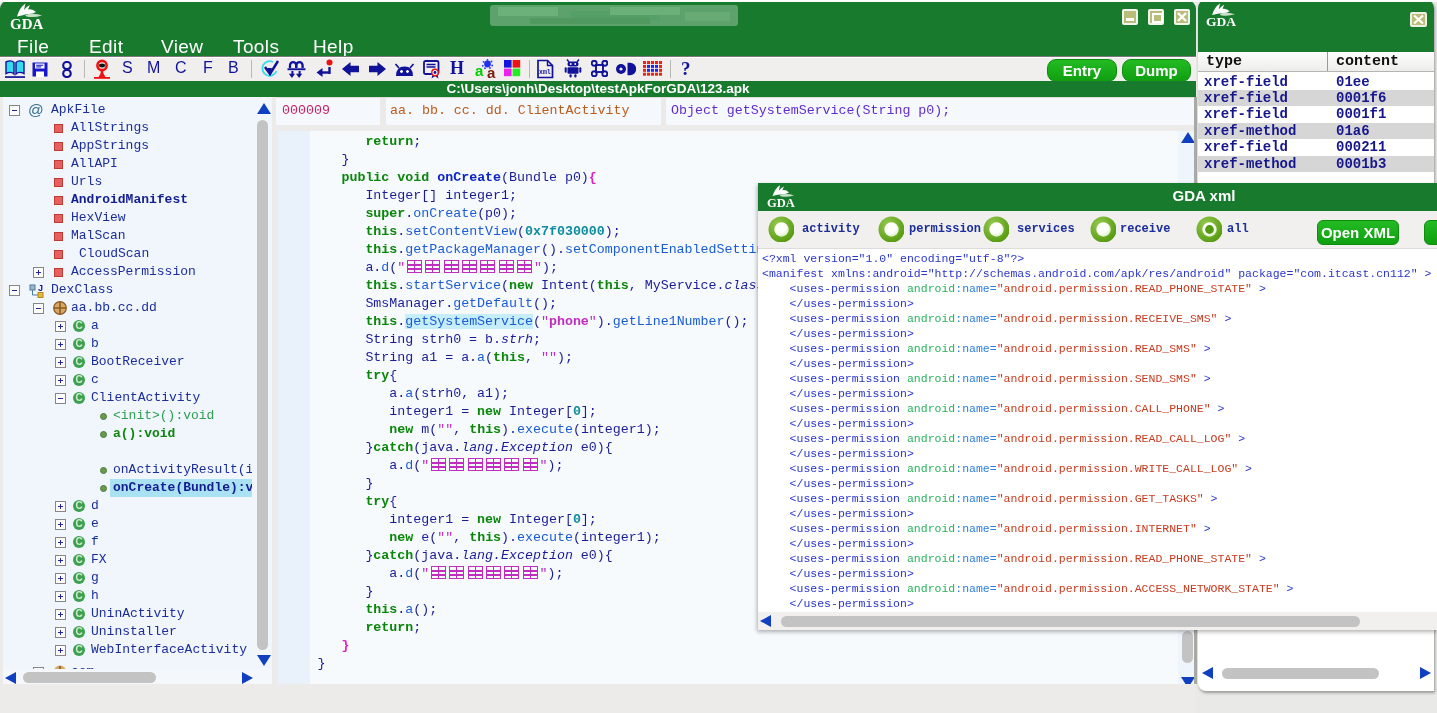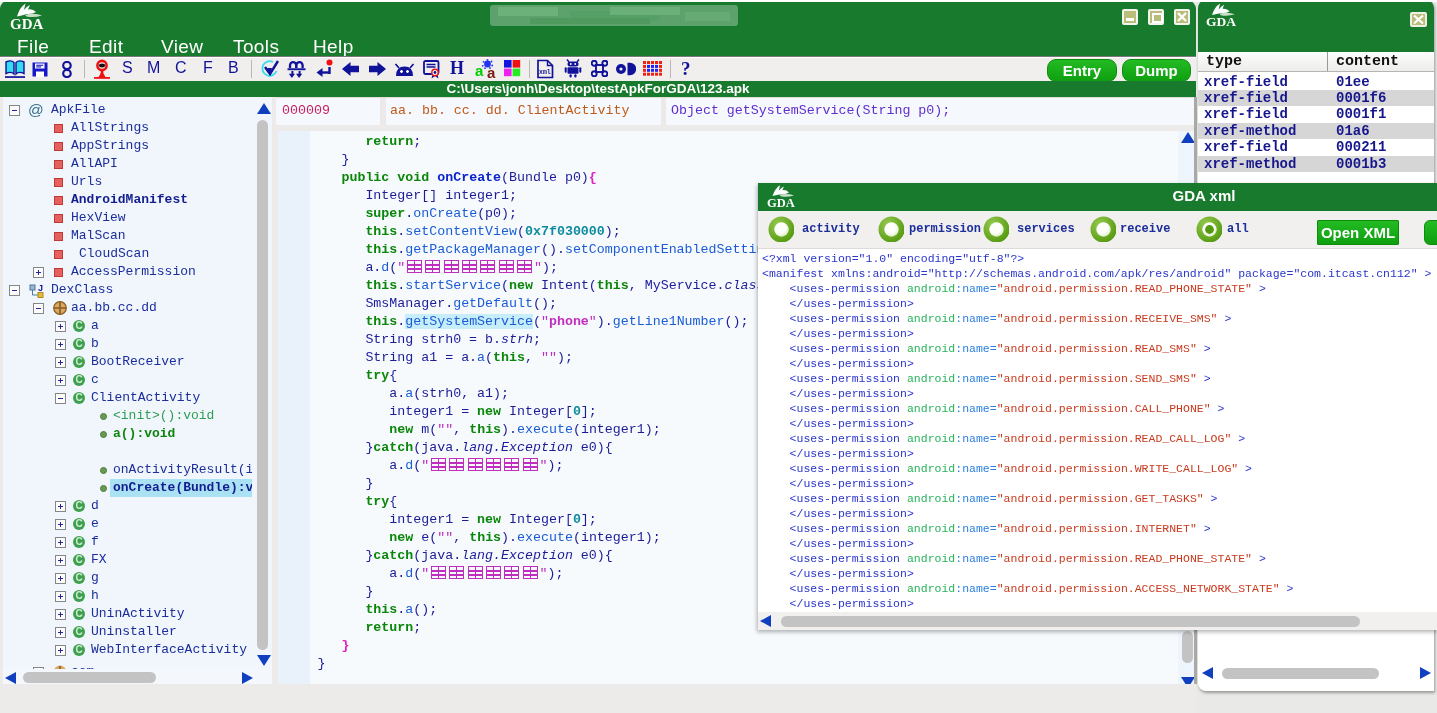--- a/index.html
+++ b/index.html
@@ -439,21 +439,21 @@
           <circle cx="13.5" cy="13.5" r="13" fill="url(#rg)"></circle>
           <circle cx="13.5" cy="13.5" r="7.2" fill="url(#rgi)"></circle>
         </svg>
       <span class="rlabel" style="left:362px;">receive</span>
       <svg class="radio" style="left:438px;" width="27" height="27">
           <circle cx="13.5" cy="13.5" r="13" fill="url(#rg)"></circle>
           <circle cx="13.5" cy="13.5" r="7.2" fill="url(#rgi)"></circle>
           <circle cx="13.5" cy="13.5" r="4.4" fill="#55990f"></circle>
         </svg>
       <span class="rlabel" style="left:469px;">all</span>
-      <div class="greenbtn" style="left:559px;top:9px;width:80px;height:23px;line-height:23px;border-radius:1px;">Open XML</div>
+      <div class="greenbtn" style="left:559px;top:9px;width:80px;height:23px;line-height:23px;border-radius:6px;">Open XML</div>
       <div class="greenbtn" style="left:666px;top:9px;width:60px;height:23px;line-height:23px;border-radius:6px;"></div>
     </div>
     <pre id="xmlcode">&lt;?xml version="1.0" encoding="utf-8"?&gt;
 &lt;manifest xmlns:android="http://schemas.android.com/apk/res/android" package="com.itcast.cn112" &gt;
     &lt;uses-permission <span class="g">android</span><span class="lb">:name=</span><span class="r">"android.permission.READ_PHONE_STATE"</span> &gt;
     &lt;/uses-permission&gt;
     &lt;uses-permission <span class="g">android</span><span class="lb">:name=</span><span class="r">"android.permission.RECEIVE_SMS"</span> &gt;
     &lt;/uses-permission&gt;
     &lt;uses-permission <span class="g">android</span><span class="lb">:name=</span><span class="r">"android.permission.READ_SMS"</span> &gt;
     &lt;/uses-permission&gt;

